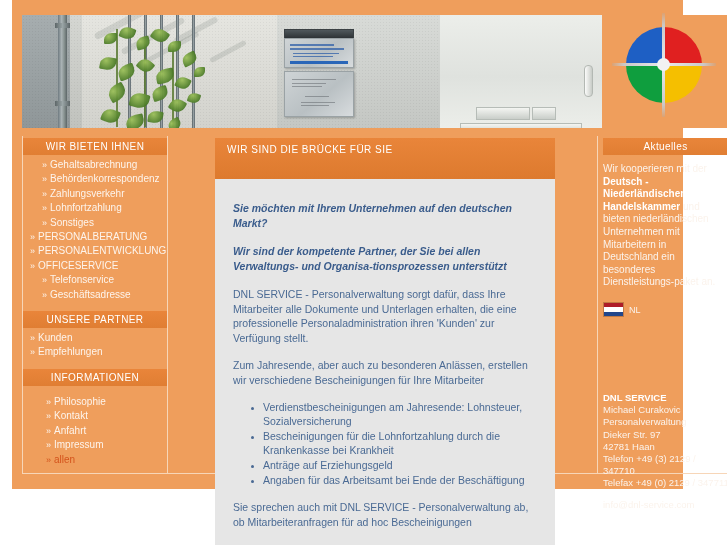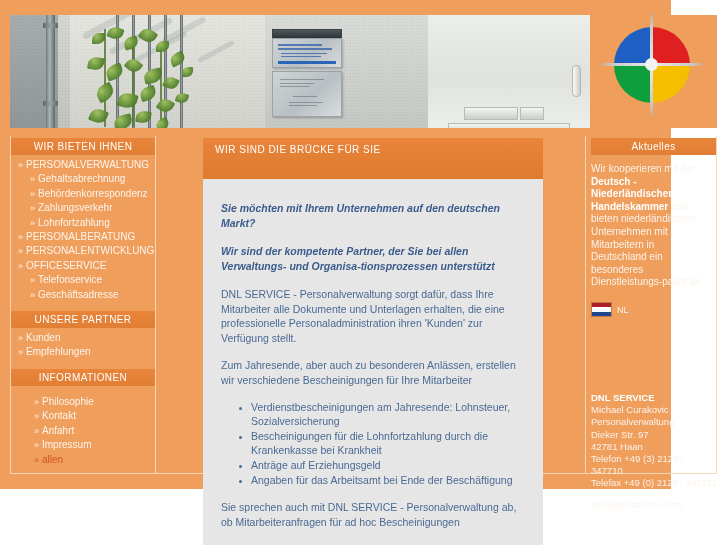--- a/index.html
+++ b/index.html
@@ -9,21 +9,21 @@
   }
   body {
     width: 727px;
     height: 545px;
     font-family: "Liberation Sans", sans-serif;
     overflow: hidden;
   }
 
   #page {
     position: absolute;
-    left: 0; top: 0;
+    left: 12px; top: 0;
     width: 671px;
     height: 489px;
     background: #ef9e5c;
   }
 
   
   #banner {
     position: absolute;
     left: 10px; top: 15px;
     width: 580px; height: 113px;
@@ -348,25 +348,25 @@
   </div>
 
   <div class="vline-left-edge"></div>
   <div class="vline" style="left:155px;"></div>
   <div class="vline" style="left:585px;"></div>
   <div class="vline-right-edge"></div>
   <div class="hline-bottom"></div>
 
   <nav id="leftnav">
       <div class="sec-head">WIR BIETEN IHNEN</div>
-      <a href="#" class="nav-link nav-l1"><span class="ch">»</span><span>PERSONALVERWALTUNG</span></a>
       <a href="#" class="nav-link nav-l2"><span class="ch">»</span><span>Gehaltsabrechnung</span></a>
       <a href="#" class="nav-link nav-l2"><span class="ch">»</span><span>Behördenkorrespondenz</span></a>
       <a href="#" class="nav-link nav-l2"><span class="ch">»</span><span>Zahlungsverkehr</span></a>
       <a href="#" class="nav-link nav-l2"><span class="ch">»</span><span>Lohnfortzahlung</span></a>
+      <a href="#" class="nav-link nav-l2"><span class="ch">»</span><span>Sonstiges</span></a>
       <a href="#" class="nav-link nav-l1"><span class="ch">»</span><span>PERSONALBERATUNG</span></a>
       <a href="#" class="nav-link nav-l1"><span class="ch">»</span><span>PERSONALENTWICKLUNG</span></a>
       <a href="#" class="nav-link nav-l1"><span class="ch">»</span><span>OFFICESERVICE</span></a>
       <a href="#" class="nav-link nav-l2"><span class="ch">»</span><span>Telefonservice</span></a>
       <a href="#" class="nav-link nav-l2"><span class="ch">»</span><span>Geschäftsadresse</span></a>
       <div class="nav-gap-lg"></div>
       <div class="sec-head">UNSERE PARTNER</div>
       <a href="#" class="nav-link nav-l1"><span class="ch">»</span><span>Kunden</span></a>
       <a href="#" class="nav-link nav-l1"><span class="ch">»</span><span>Empfehlungen</span></a>
       <div class="nav-gap-lg"></div>

